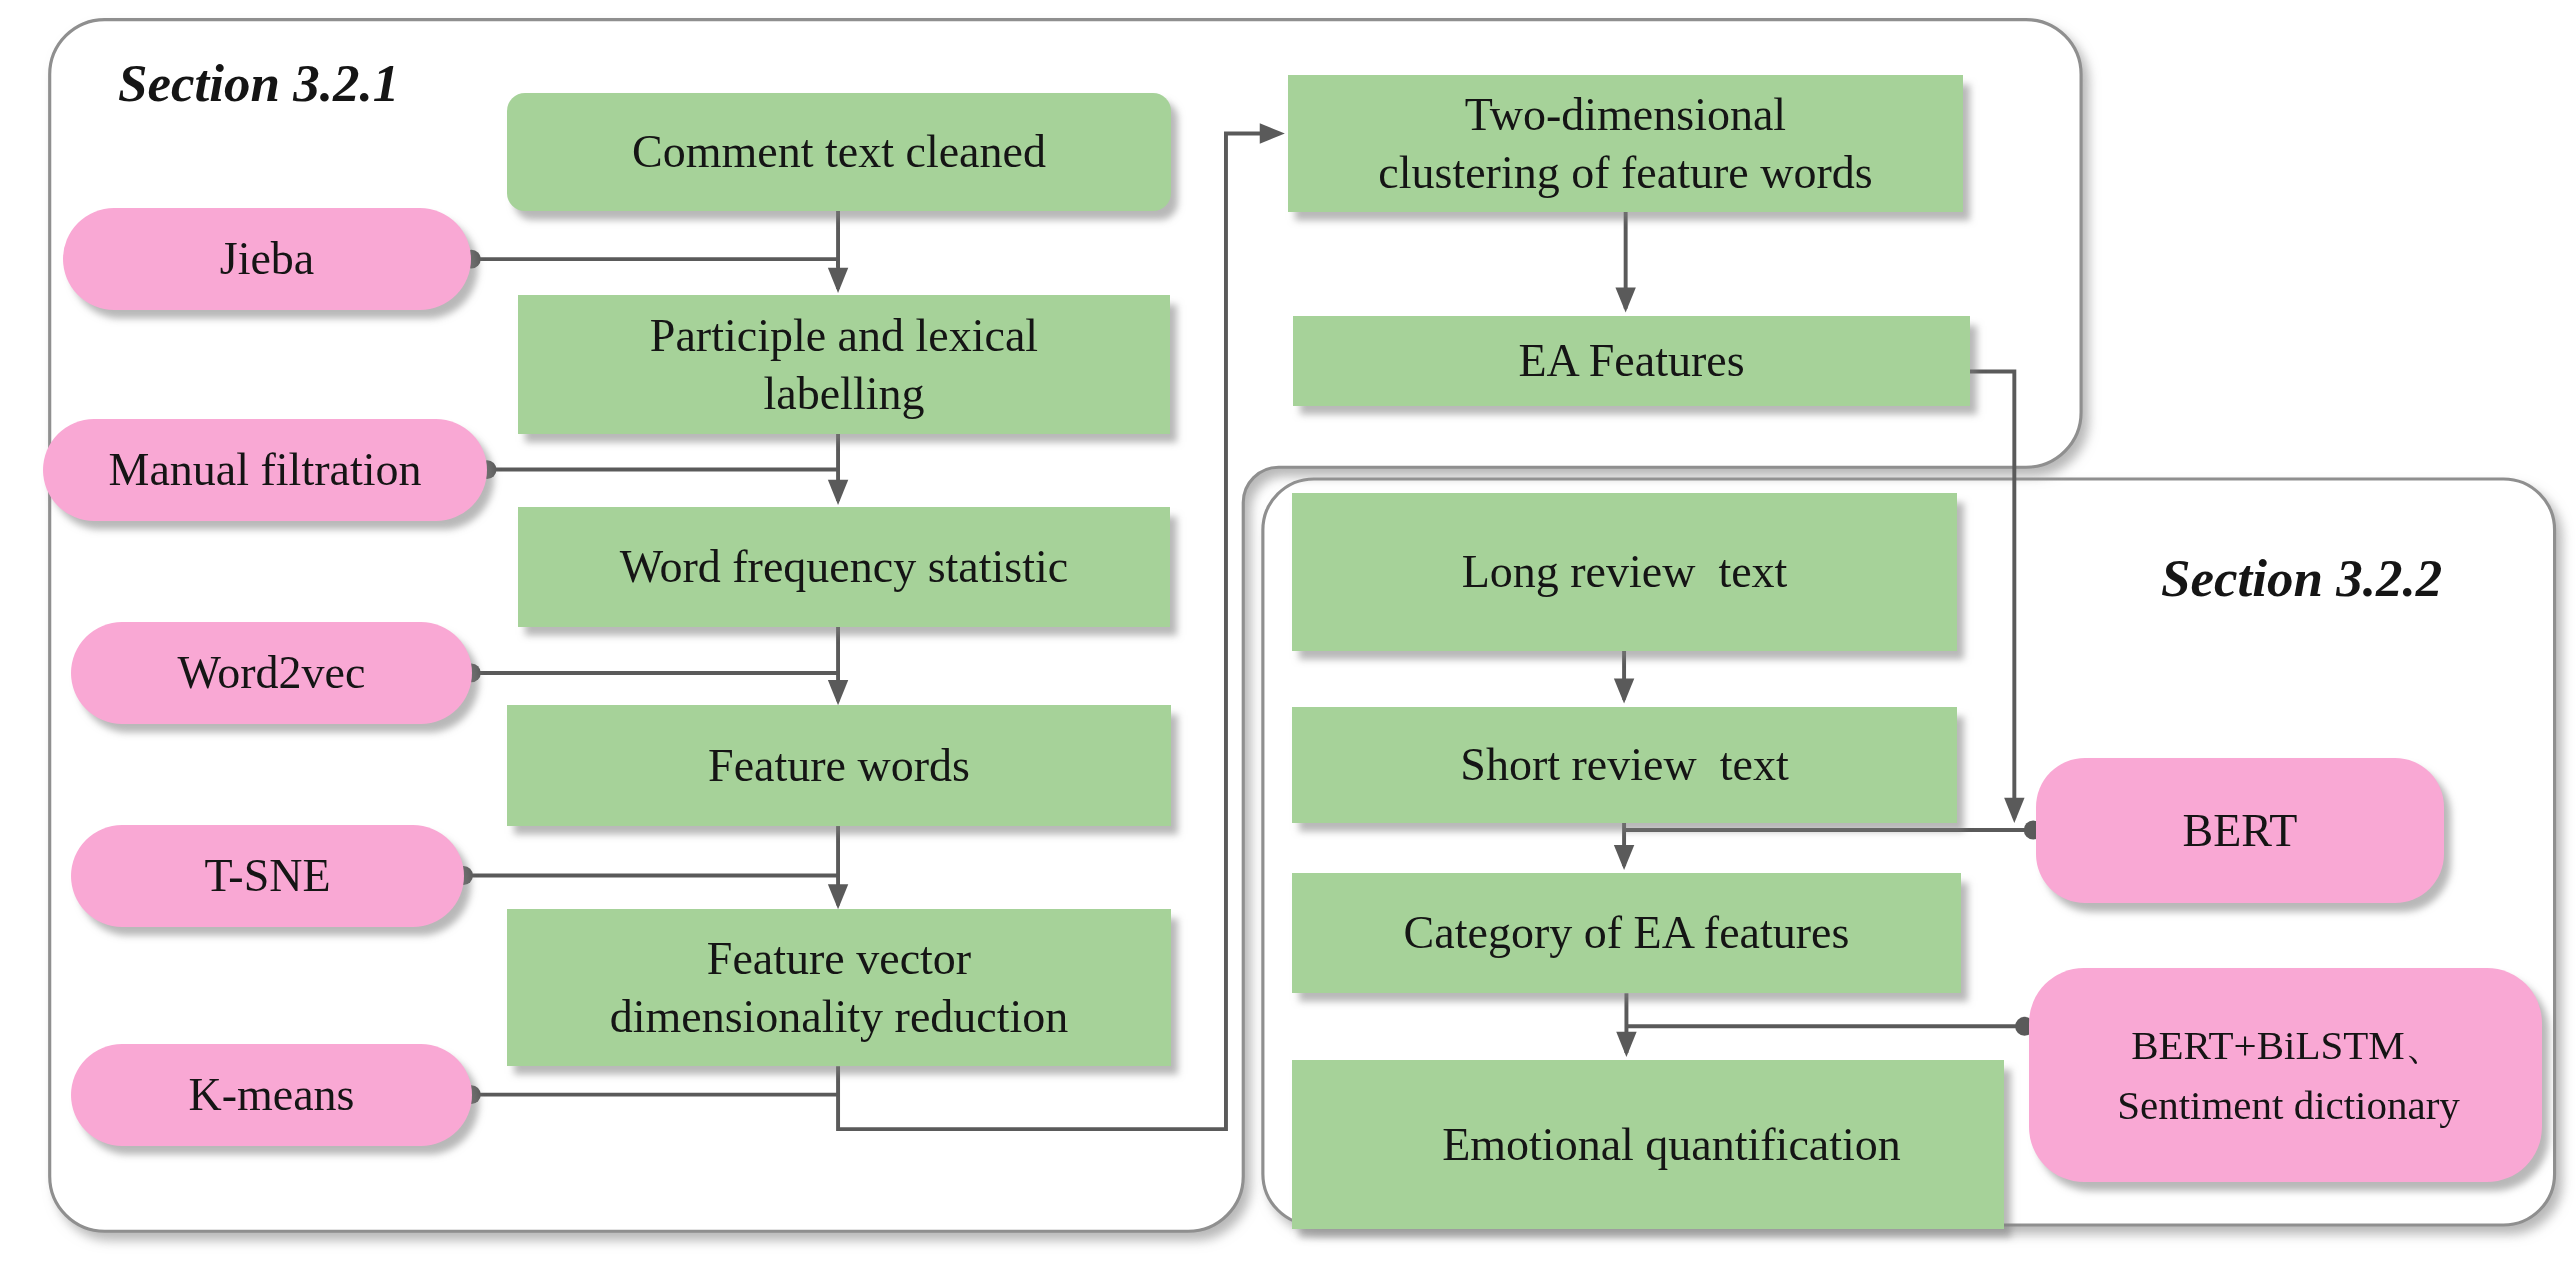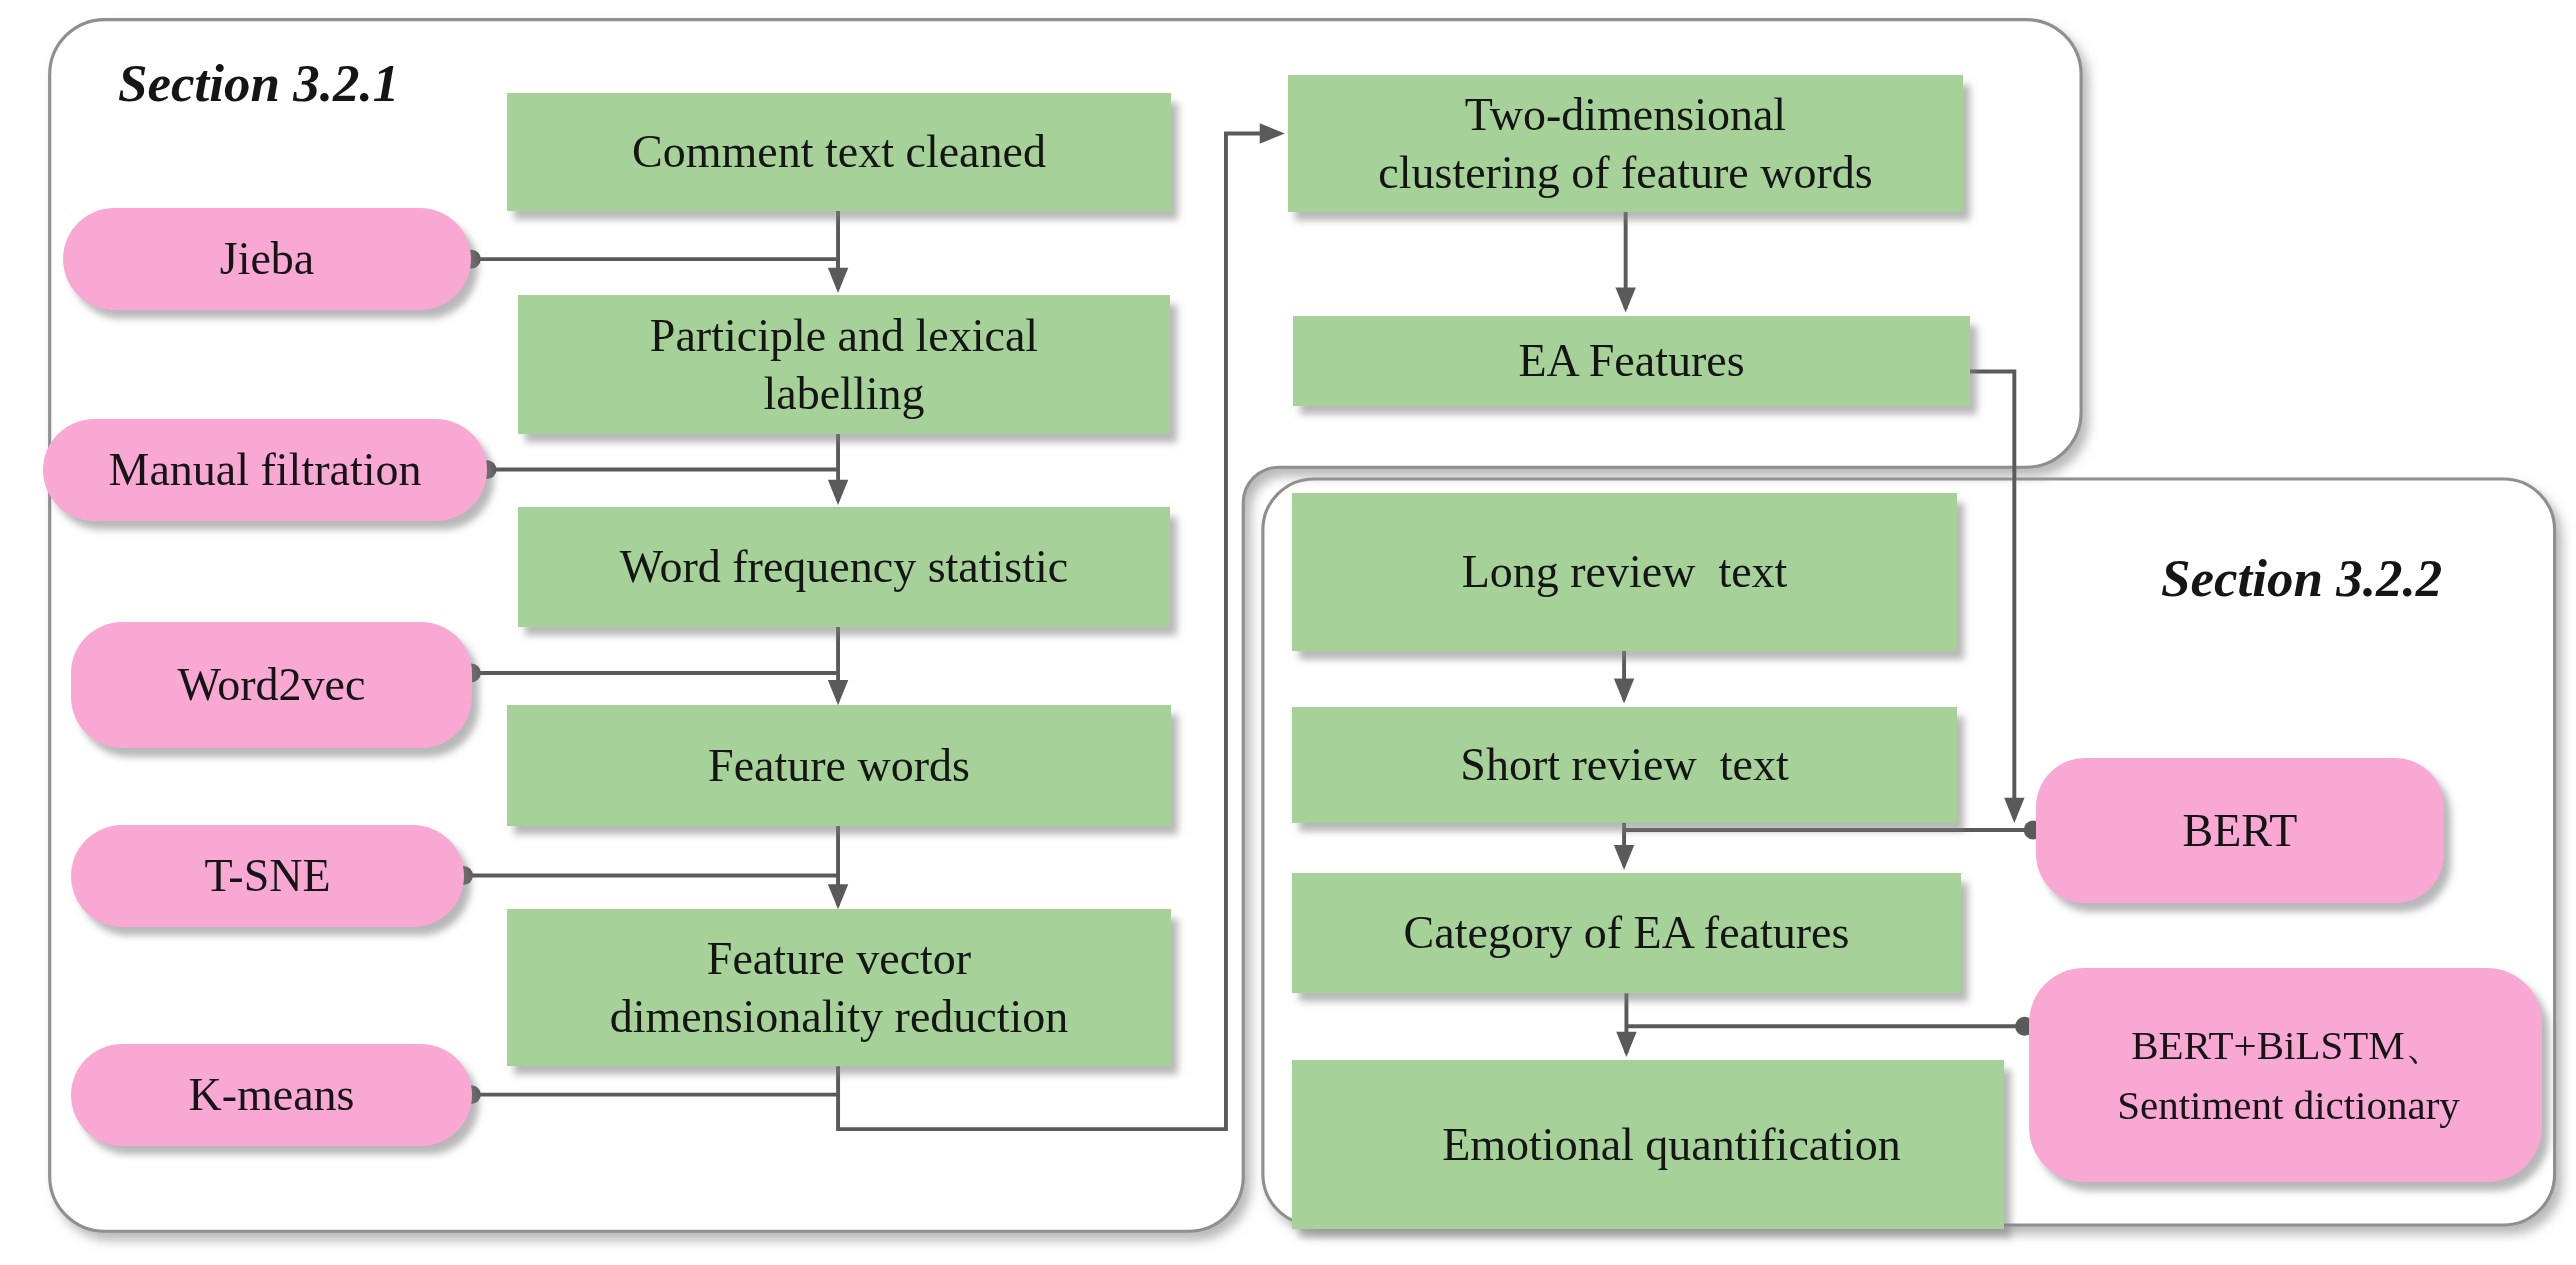--- a/index.html
+++ b/index.html
@@ -125,21 +125,21 @@
       <line x1="2071" y1="1265" x2="2071" y2="1341"></line>
       <polygon points="2071,1346 2058,1314 2084,1314" fill="#5a5a5a" stroke="none"></polygon>
       <line x1="2071" y1="1307" x2="2572" y2="1307"></line>
       <circle cx="2578" cy="1307" r="12" fill="#5a5a5a" stroke="none"></circle>
     </g>
   </svg>
 
   <div class="section-label" style="left:118px;top:53px;">Section 3.2.1</div>
   <div class="section-label" style="left:2161px;top:548px;">Section 3.2.2</div>
 
-  <div class="node green" style="left:507px;top:93px;width:664px;height:118px;">Comment text cleaned</div>
+  <div class="node green" style="left:507px;top:93px;width:664px;height:118px;border-radius:18px;">Comment text cleaned</div>
 
   <div class="node green" style="left:518px;top:295px;width:652px;height:139px;">Participle and lexical
 labelling</div>
 
   <div class="node green" style="left:518px;top:507px;width:652px;height:120px;">Word frequency statistic</div>
 
   <div class="node green" style="left:507px;top:705px;width:664px;height:121px;">Feature words</div>
 
   <div class="node green" style="left:507px;top:909px;width:664px;height:157px;">Feature vector
 dimensionality reduction</div>
@@ -154,21 +154,21 @@
   <div class="node green" style="left:1292px;top:873px;width:669px;height:120px;">Category of EA features</div>
 
   <div class="node green" style="left:1292px;top:707px;width:665px;height:116px;">Short review  text</div>
 
   <div class="node green" style="left:1292px;top:1060px;width:665px;height:169px;padding-left:47px;">Emotional quantification</div>
 
   <div class="node pill" style="left:63px;top:208px;width:408px;height:102px;border-radius:51px;">Jieba</div>
 
   <div class="node pill" style="left:43px;top:419px;width:444px;height:102px;border-radius:51px;">Manual filtration</div>
 
-  <div class="node pill" style="left:71px;top:622px;width:401px;height:126px;border-radius:51px;">Word2vec</div>
+  <div class="node pill" style="left:71px;top:622px;width:401px;height:102px;border-radius:51px;">Word2vec</div>
 
   <div class="node pill" style="left:71px;top:825px;width:393px;height:102px;border-radius:51px;">T-SNE</div>
 
   <div class="node pill" style="left:71px;top:1044px;width:401px;height:102px;border-radius:51px;">K-means</div>
 
   <div class="node pill" style="left:2036px;top:758px;width:408px;height:145px;border-radius:49px;">BERT</div>
 
   <div class="node pill bilstm" style="left:2029px;top:968px;width:507px;height:214px;border-radius:55px;">BERT+BiLSTM、
 Sentiment dictionary</div>
 

